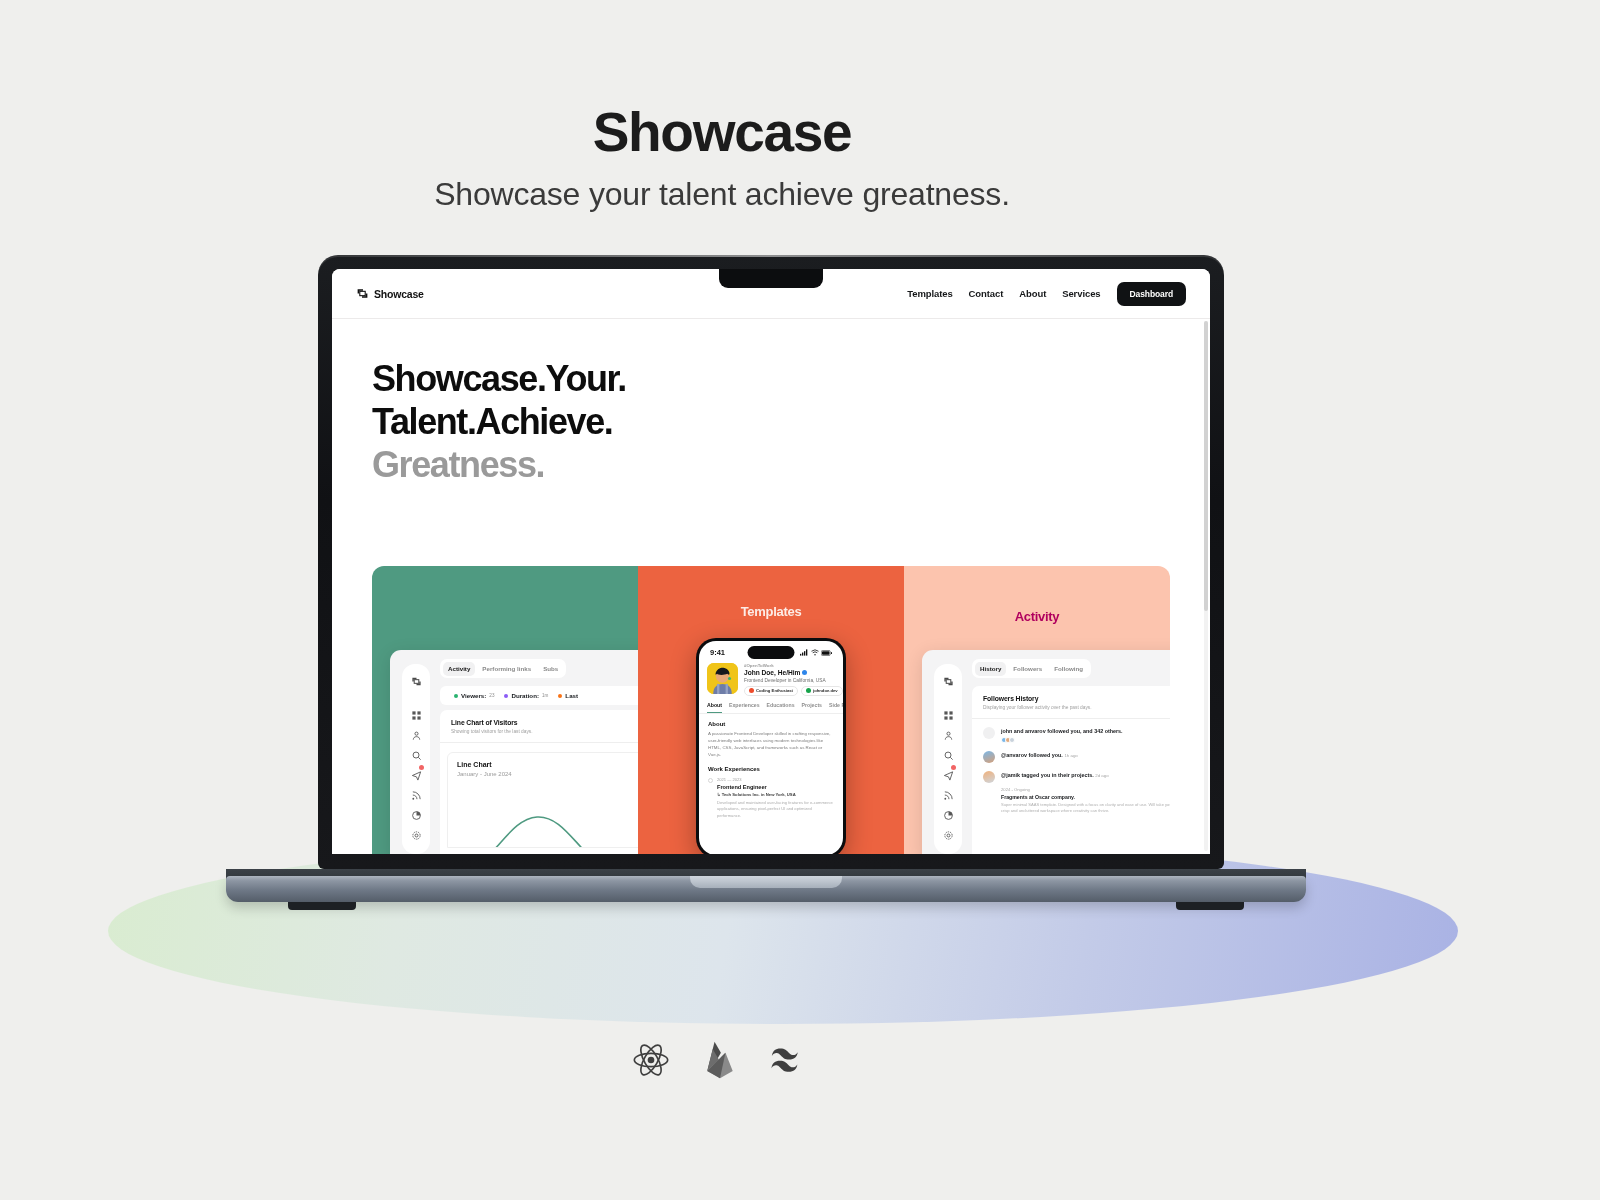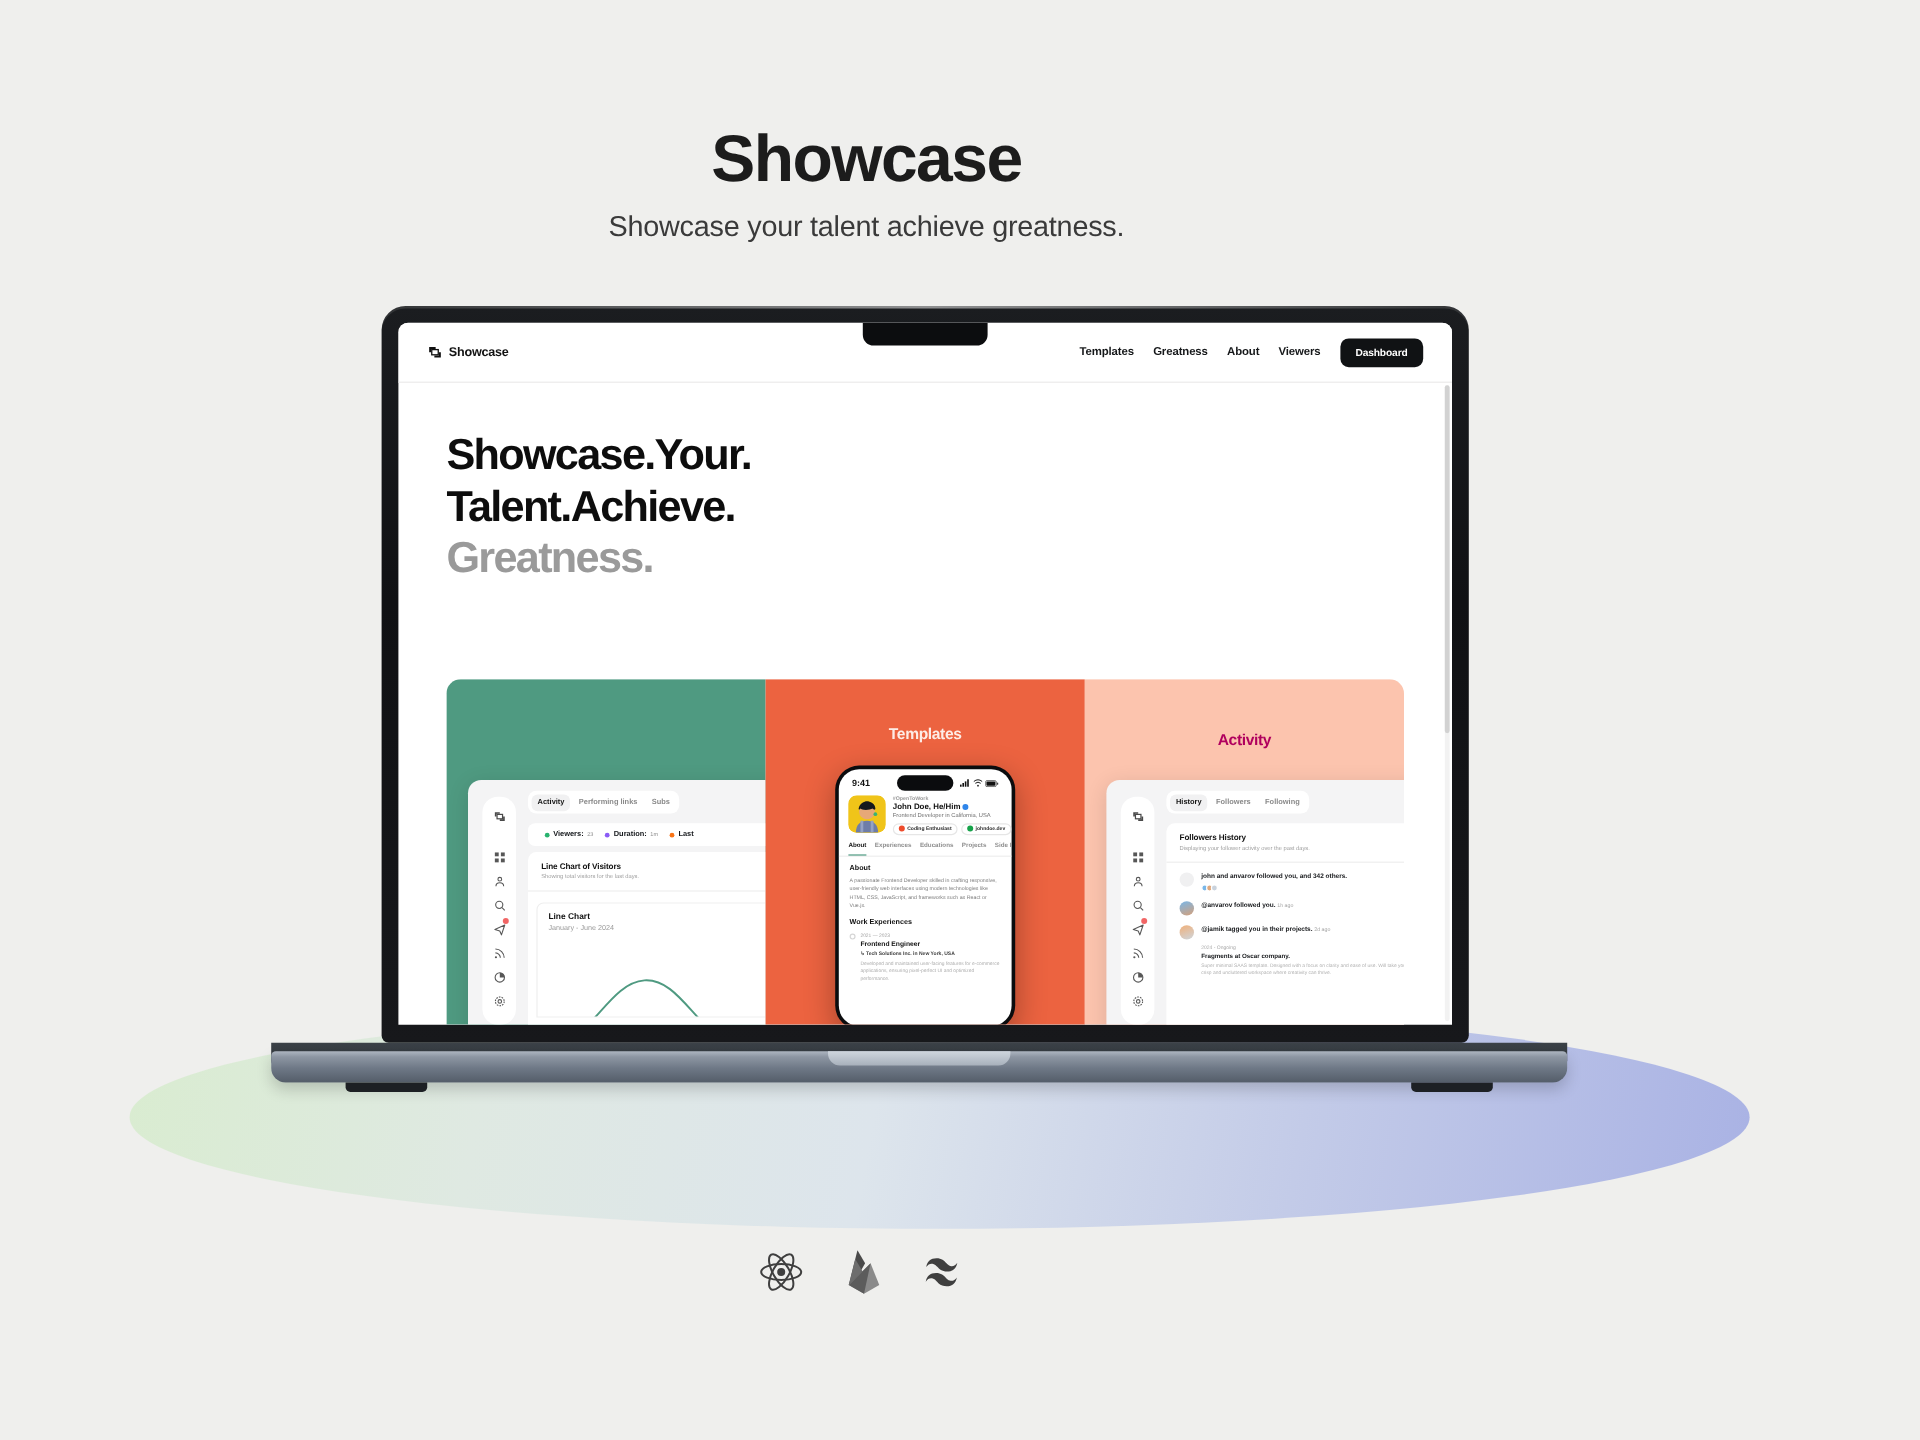--- a/index.html
+++ b/index.html
@@ -11,21 +11,21 @@
   }
   .page { position: relative; width: 1444px; height: 1200px; }
 
   
   .hero-head { text-align: center; padding-top: 104px; }
   .hero-title {
     font-size: 55px; font-weight: 700; color: #1c1c1c;
     letter-spacing: -1.3px; line-height: 1.05;
   }
   .hero-sub {
-    margin-top: 14px; font-size: 24px; color: #3a3a3a;
+    margin-top: 14px; font-size: 32px; color: #3a3a3a;
     font-weight: 400; letter-spacing: -0.2px;
   }
 
   
   .glow {
     position: absolute; left: 108px; top: 838px;
     width: 1350px; height: 186px; border-radius: 50%;
     background: linear-gradient(100deg,
       #d9ecd0 0%, #dfe9e2 22%, #dde5ec 46%, #c3cbe8 72%, #a9b2e4 100%);
     filter: blur(0.4px);
@@ -259,23 +259,23 @@
           <div class="brand">
             <svg width="13" height="13" viewBox="0 0 24 24">
               <path d="M3 4h10v3H6v5H3z" fill="#111"></path>
               <path d="M21 20H11v-3h7v-5h3z" fill="#111"></path>
               <rect x="7" y="8" width="10" height="8" fill="none" stroke="#111" stroke-width="2"></rect>
             </svg>
             <span class="brand-name">Showcase</span>
           </div>
           <div class="nav-links">
             <span class="nav-link">Templates</span>
-            <span class="nav-link">Greatness</span>
+            <span class="nav-link">Contact</span>
             <span class="nav-link">About</span>
-            <span class="nav-link">Viewers</span>
+            <span class="nav-link">Services</span>
             <span class="nav-cta">Dashboard</span>
           </div>
         </div>
 
         <div class="screen-body">
           <div class="big-head">
             <div>Showcase.Your.</div>
             <div>Talent.Achieve.</div>
             <div class="muted">Greatness.</div>
           </div>

